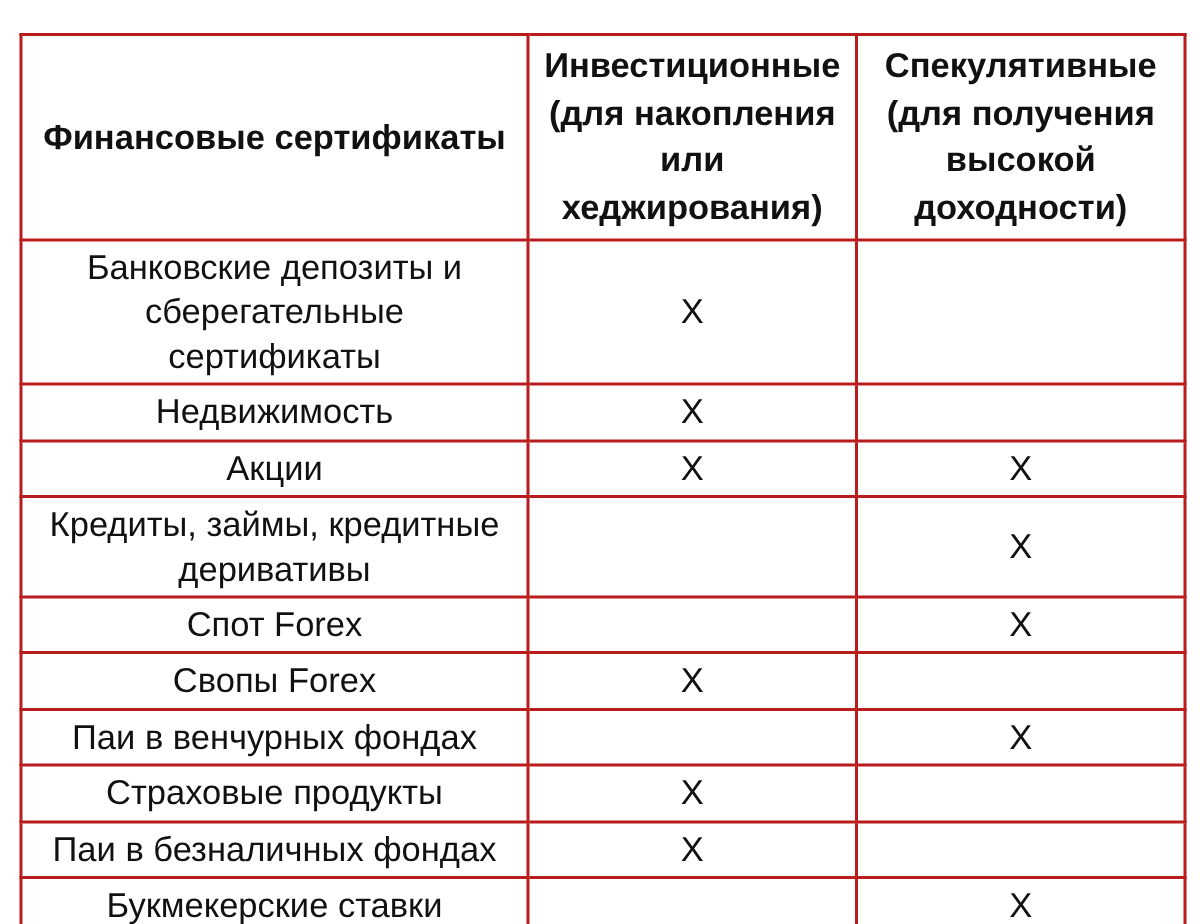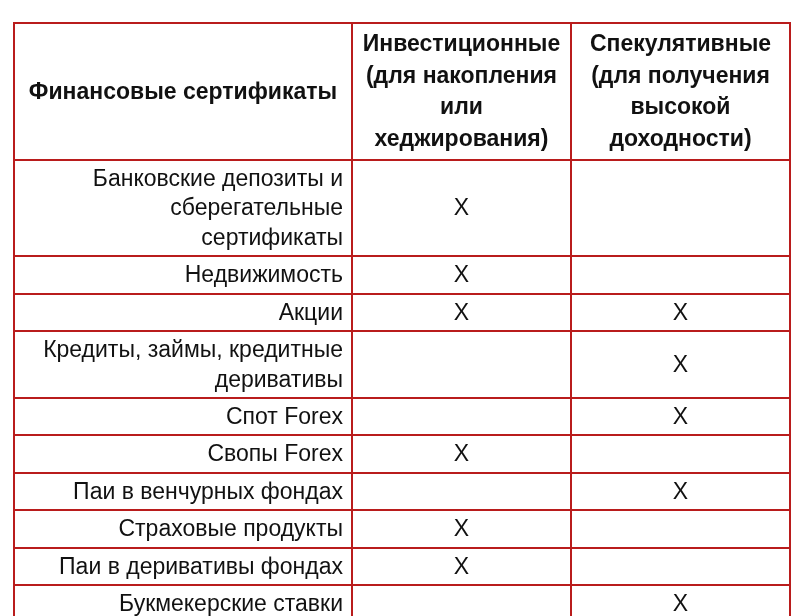--- a/index.html
+++ b/index.html
@@ -39,21 +39,21 @@
     white-space: pre-line;
     padding: 4px 6px;
   }
   table.fin-table tbody td {
     height: 33px;
     vertical-align: middle;
     line-height: 1.28;
     padding: 3px 8px;
   }
   table.fin-table tbody td.name {
-    text-align: right;
+    text-align: center;
     white-space: pre-line;
   }
   table.fin-table tbody td.mark {
     text-align: center;
   }
 </style>
 </head>
 <body>
 
 <div class="page">
@@ -110,21 +110,21 @@
         <td class="name">Паи в венчурных фондах</td>
         <td class="mark"></td>
         <td class="mark">X</td>
       </tr>
       <tr>
         <td class="name">Страховые продукты</td>
         <td class="mark">X</td>
         <td class="mark"></td>
       </tr>
       <tr>
-        <td class="name">Паи в деривативы фондах</td>
+        <td class="name">Паи в безналичных фондах</td>
         <td class="mark">X</td>
         <td class="mark"></td>
       </tr>
       <tr>
         <td class="name">Букмекерские ставки</td>
         <td class="mark"></td>
         <td class="mark">X</td>
       </tr>
       <tr>
         <td class="name">Предметы коллекционирования</td>

